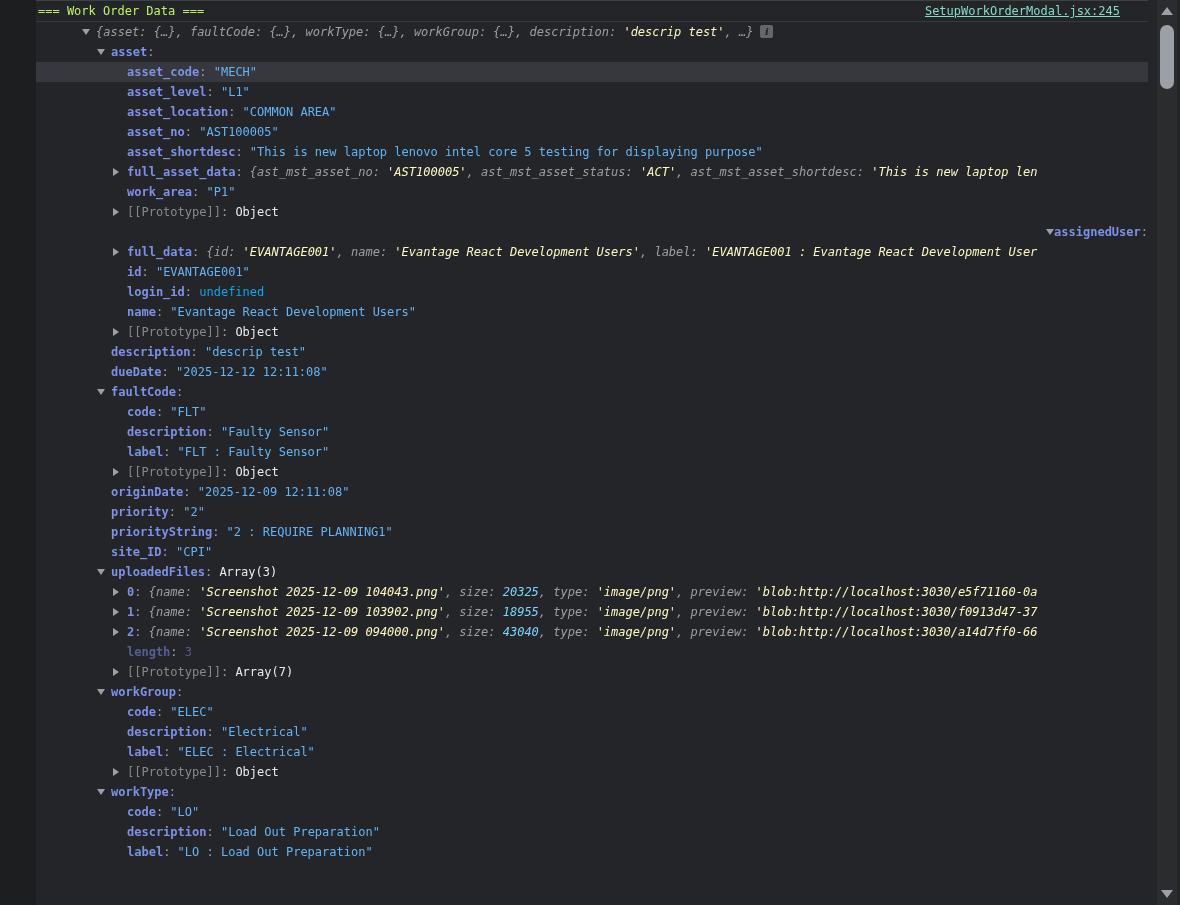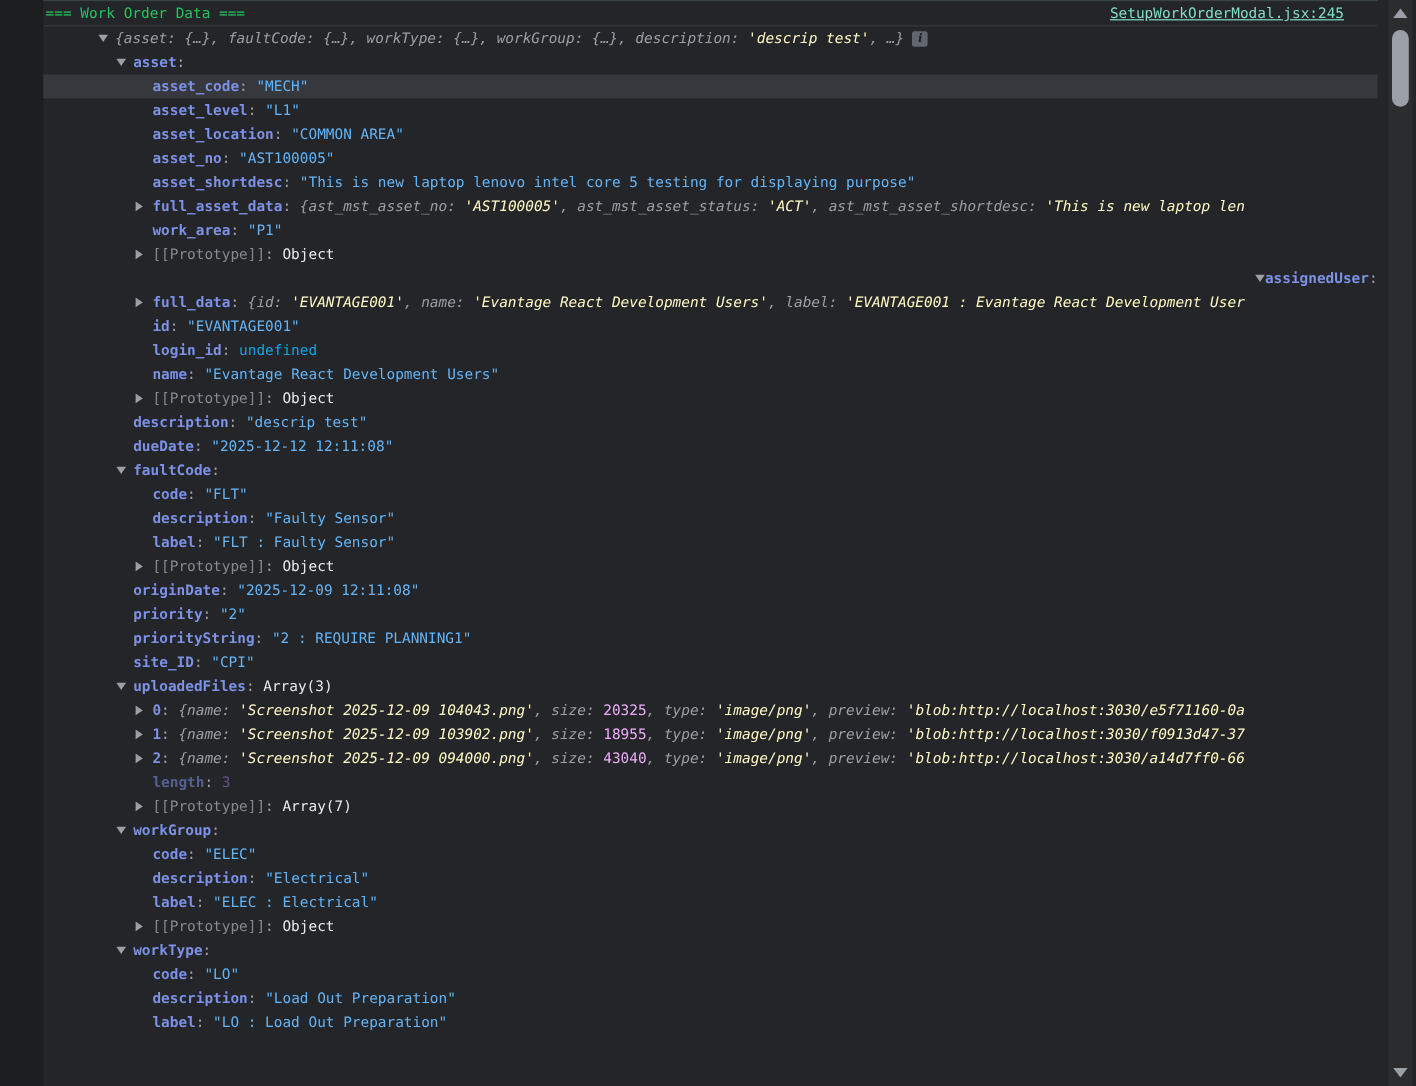--- a/index.html
+++ b/index.html
@@ -14,21 +14,21 @@
   .gutter { width:36px; height:100%; background:#1d1e20; flex:none; }
   .content { width:1112px; flex:none; overflow:hidden; border-top:1px solid #3a433f; }
 
   .entry-head {
     display:flex; justify-content:space-between; align-items:center;
     height:21px; line-height:20px; padding-left:2px; padding-right:28px;
     white-space:nowrap;
   }
   .entry-first { border-bottom:1px solid #38393c; }
   .entry-second { padding-top:3px; height:24px; }
-  .msg { color:#22c55e; }
+  .msg { color:#bef264; }
   .srclink { color:#82dcc8; text-decoration:underline; cursor:pointer; }
 
   #tree { width:100%; }
   .trow { height:20px; line-height:20px; white-space:nowrap; overflow:hidden; }
   .trow.hl { background:#37383d; }
   .tw { display:inline-block; width:14px; }
   .tri-open {
     display:inline-block; width:0; height:0; margin-bottom:1px;
     border-left:4px solid transparent; border-right:4px solid transparent;
     border-top:6px solid #9aa0a6;
@@ -43,21 +43,21 @@
   .kd  { color:#7d91e6; font-weight:bold; opacity:.55; }
   .c   { color:#9aa0a6; }
   .s   { color:#64b4f5; }
   .n   { color:#9678eb; }
   .nd  { color:#9678eb; opacity:.55; }
   .u   { color:#0ea5e9; }
   .p   { color:#85898f; }
   .o   { color:#e8eaed; }
   .pv  { color:#9aa0a6; font-style:italic; }
   .pvs { color:#fef9c3; font-style:italic;text-align:right; }
-  .pvn { color:#f0abfc; }
+  .pvn { color:#7dd3fc; font-style:italic; }
 
   .info {
     display:inline-block; width:13px; height:13px; margin-left:7px;
     background:#62666d; color:#202226; border-radius:2px;
     font:italic bold 10px/13px "DejaVu Serif", serif;
     text-align:center; vertical-align:1px; cursor:default;
   }
 
   .rail { position:absolute; right:0; top:0; width:32px; height:905px; }
   .track { position:absolute; right:3px; top:0; width:20px; height:100%; background:#2b2c2e; }

